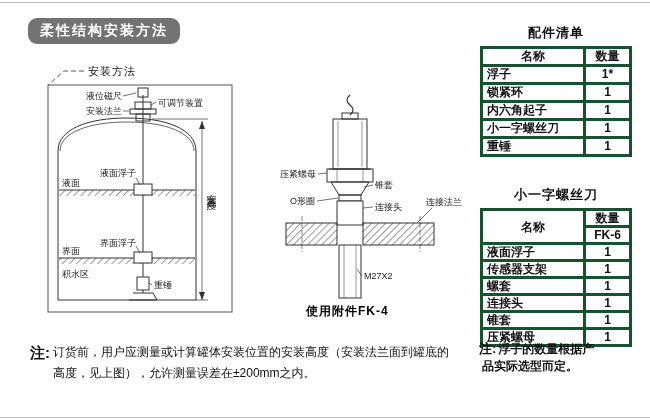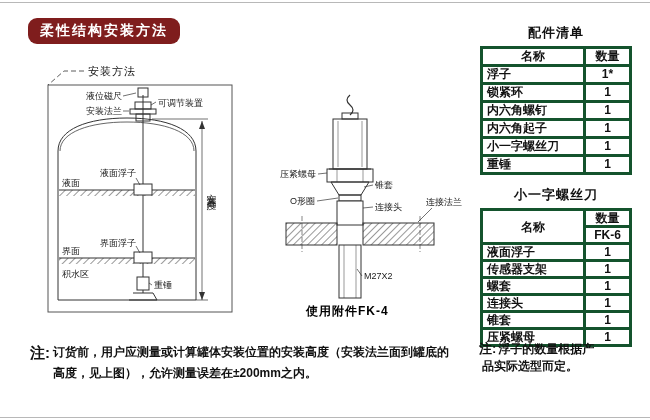--- a/index.html
+++ b/index.html
@@ -7,21 +7,21 @@
   .page {
     position:relative; width:650px; height:420px; margin:0 auto;
     background:#ffffff; color:#111; overflow:hidden;
     font-family:"Liberation Sans","DejaVu Sans",sans-serif;
   }
   .edge { position:absolute; left:0; width:100%; height:1px; background:#b8b8b8; }
   .edge.top { top:2px; } .edge.bottom { bottom:2px; }
 
   .badge {
     position:absolute; left:28px; top:18px;
-    background:#7f1d1d; color:#fff; font-size:14px; font-weight:bold;
+    background:#737373; color:#fff; font-size:14px; font-weight:bold;
     padding:4px 12px; border-radius:9px; letter-spacing:2px;
   }
 
   .diagram { position:absolute; left:30px; top:55px; }
   svg text { font-size:9px; fill:#222; font-family:inherit; }
   svg text.ftitle { font-size:11px; fill:#111; letter-spacing:1px; }
   svg text.cap { font-size:12px; font-weight:bold; fill:#000; letter-spacing:1px; }
   svg text.dim { font-size:9px; }
 
   .vlabel {
@@ -41,21 +41,21 @@
   #accessories td { height:15px; line-height:14px; }
   td.qty { width:46px; text-align:center; padding:0; }
   td.hdr { text-align:center; }
 
   .side-note { position:absolute; left:479px; top:340px; width:170px; font-size:12px; font-weight:bold; line-height:17px; }
   .side-note .l2 { margin-left:3px; }
   .side-note b { font-size:13px; margin-right:2px; }
 
   .main-note { position:absolute; left:30px; top:342px; width:448px; display:flex; }
   .note-prefix { font-size:15px; font-weight:bold; margin-right:3px; line-height:21px; }
-  .note-body { font-size:12px; font-weight:bold; line-height:21px; }
+  .note-body { font-size:12px; font-weight:normal; line-height:21px; }
   .note-body div { white-space:nowrap; }
 </style>
 </head>
 <body>
 
 <div class="page">
   <div class="edge top"></div>
   <div class="edge bottom"></div>
 
   <div class="badge">柔性结构安装方法</div>
@@ -170,24 +170,20 @@
       </tr>
       <tr>
             <td>浮子</td>
             <td class="qty">1*</td>
           </tr>
       <tr>
             <td>锁紧环</td>
             <td class="qty">1</td>
           </tr>
       <tr>
-            <td>内六角螺钉</td>
-            <td class="qty">1</td>
-          </tr>
-      <tr>
             <td>内六角起子</td>
             <td class="qty">1</td>
           </tr>
       <tr>
             <td>小一字螺丝刀</td>
             <td class="qty">1</td>
           </tr>
       <tr>
             <td>重锤</td>
             <td class="qty">1</td>

